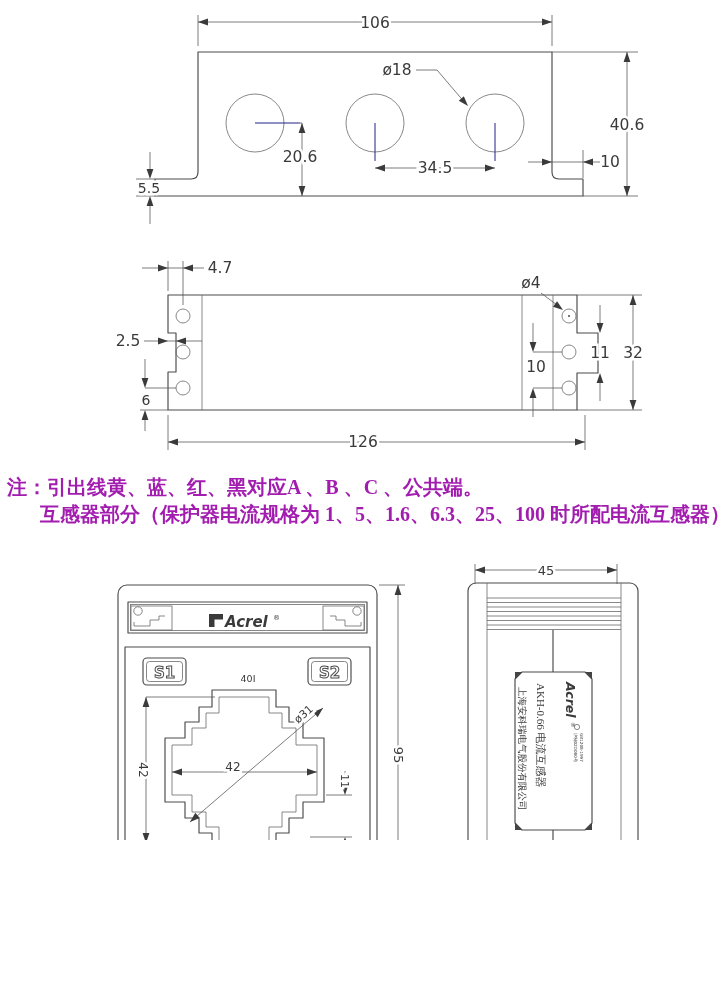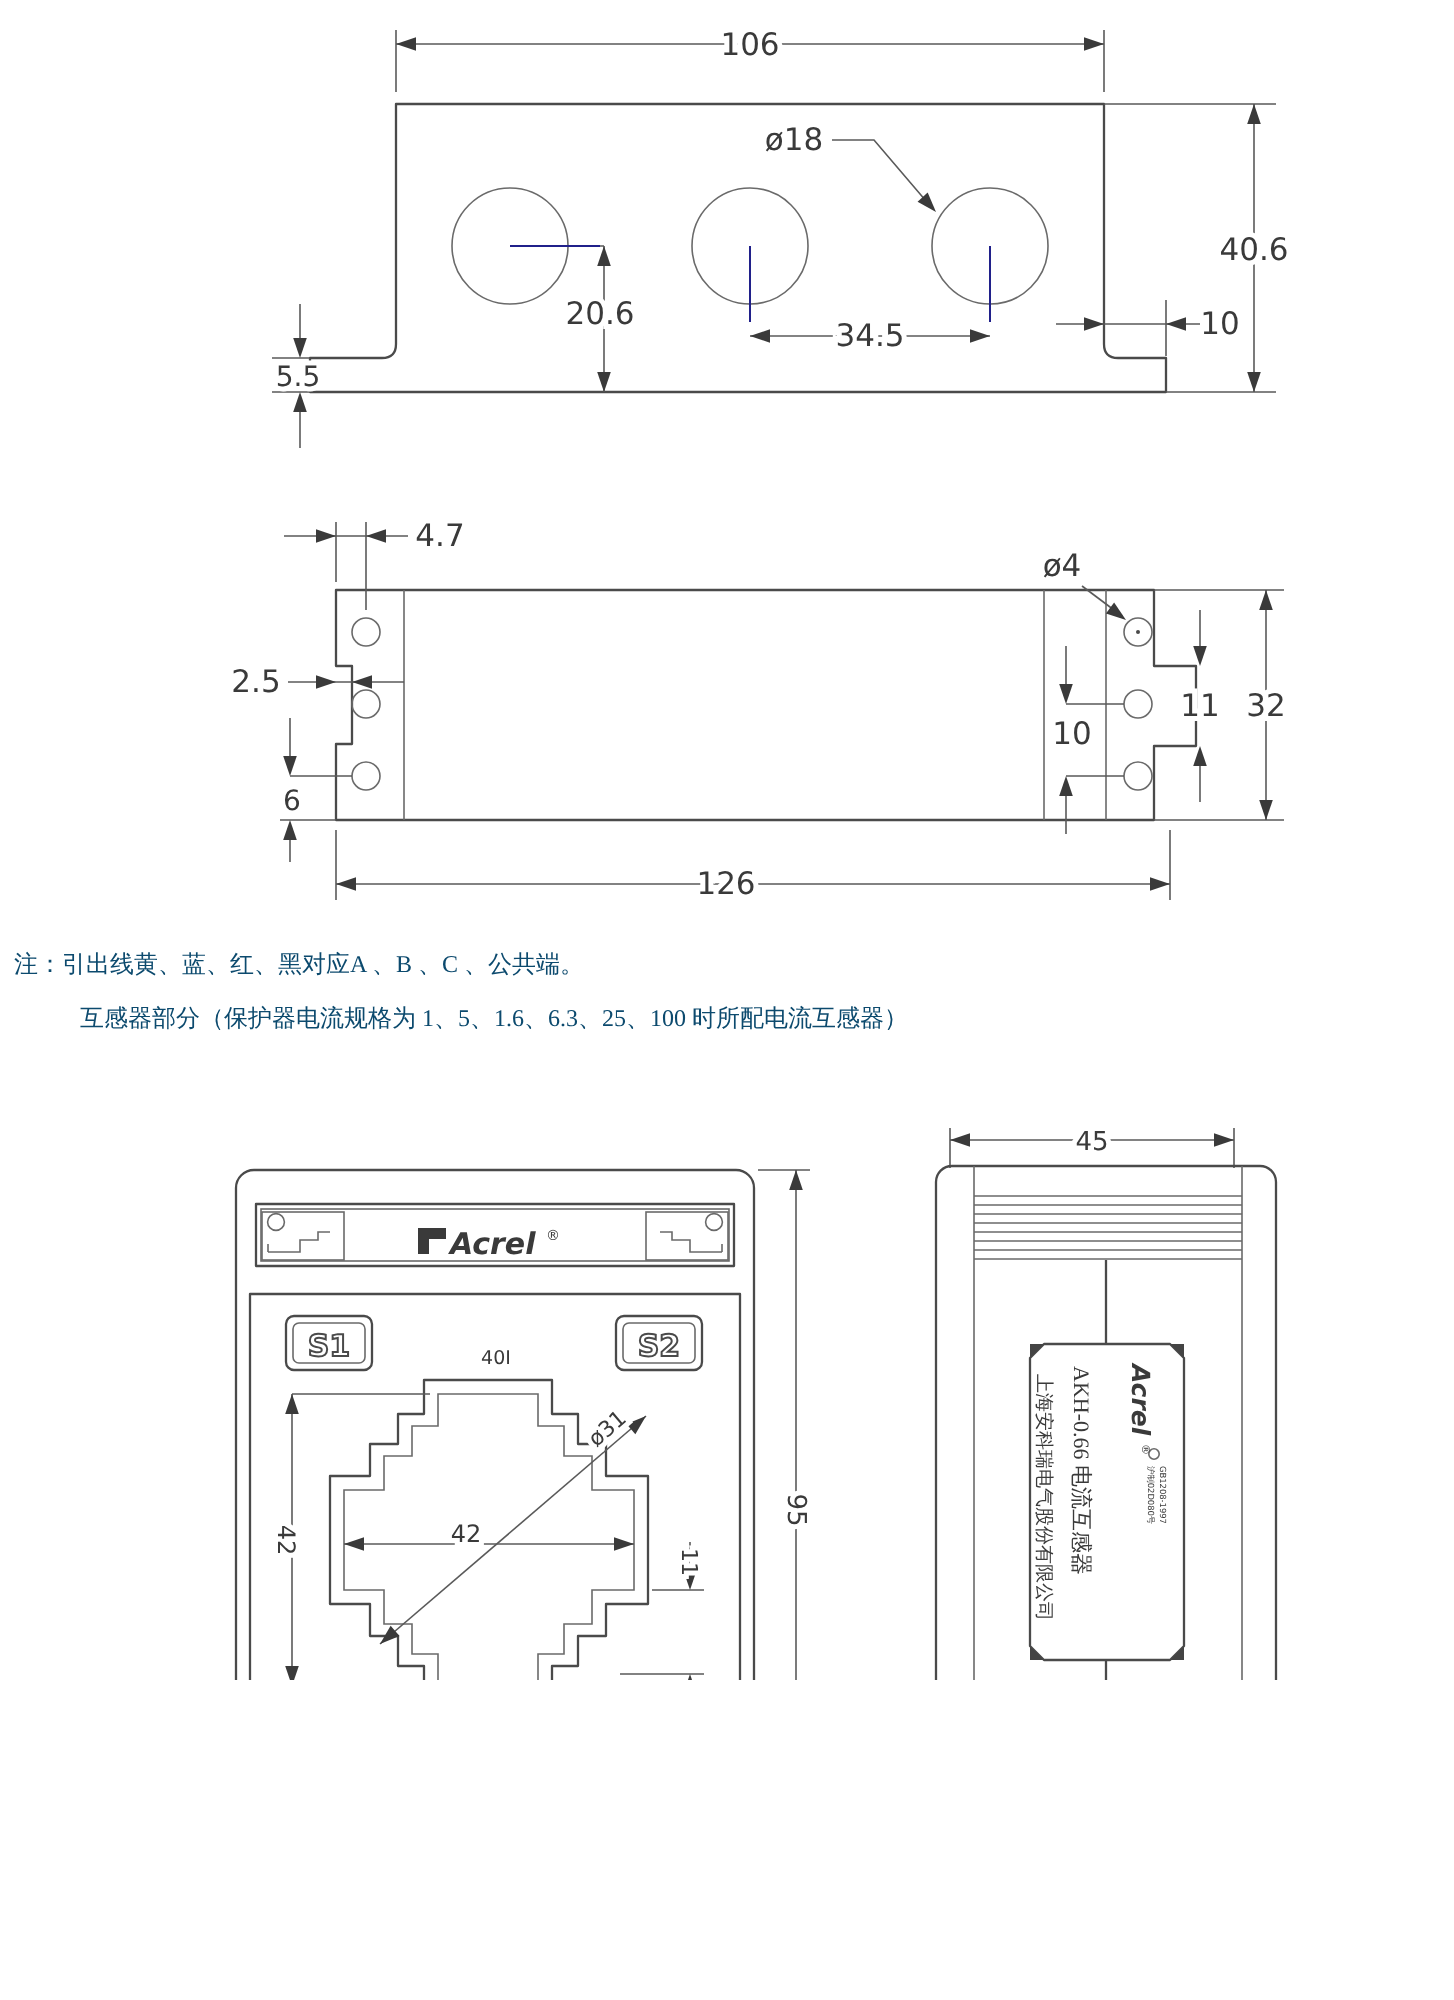--- a/index.html
+++ b/index.html
@@ -11,22 +11,22 @@
   .thin{fill:none;stroke:#6a6a6a;stroke-width:0.8;}
   .dim{fill:none;stroke:#5a5a5a;stroke-width:0.8;}
   .cl{fill:none;stroke:#20208a;stroke-width:1;}
   .ht{paint-order:stroke;stroke:#ffffff;stroke-width:5px;fill:#3a3a3a;}
   .d15{font-size:15.5px;}
   .d14{font-size:14px;}
   .d13{font-size:13px;}
   .d12{font-size:12px;}
   .d11{font-size:11px;}
   .hollow{fill:#ffffff;stroke:#4a4a4a;stroke-width:1;font-weight:bold;font-size:15px;}
-  .cn{position:absolute;color:#0c4a6e;font-family:"Liberation Serif","DejaVu Serif",serif;
-      font-size:12px;white-space:nowrap;}
+  .cn{position:absolute;color:#a21caf;font-family:"Liberation Serif","DejaVu Serif",serif;
+      font-size:20px;white-space:nowrap;font-weight:bold;}
   .brandtext{font-style:italic;font-weight:bold;}
 </style>
 </head>
 <body>
 
 <div id="page">
 
   <svg width="0" height="0" style="position:absolute">
     <defs>
       <path id="arw" d="M0,0 L-10,3.4 L-10,-3.4 Z" fill="#3a3a3a"></path>

